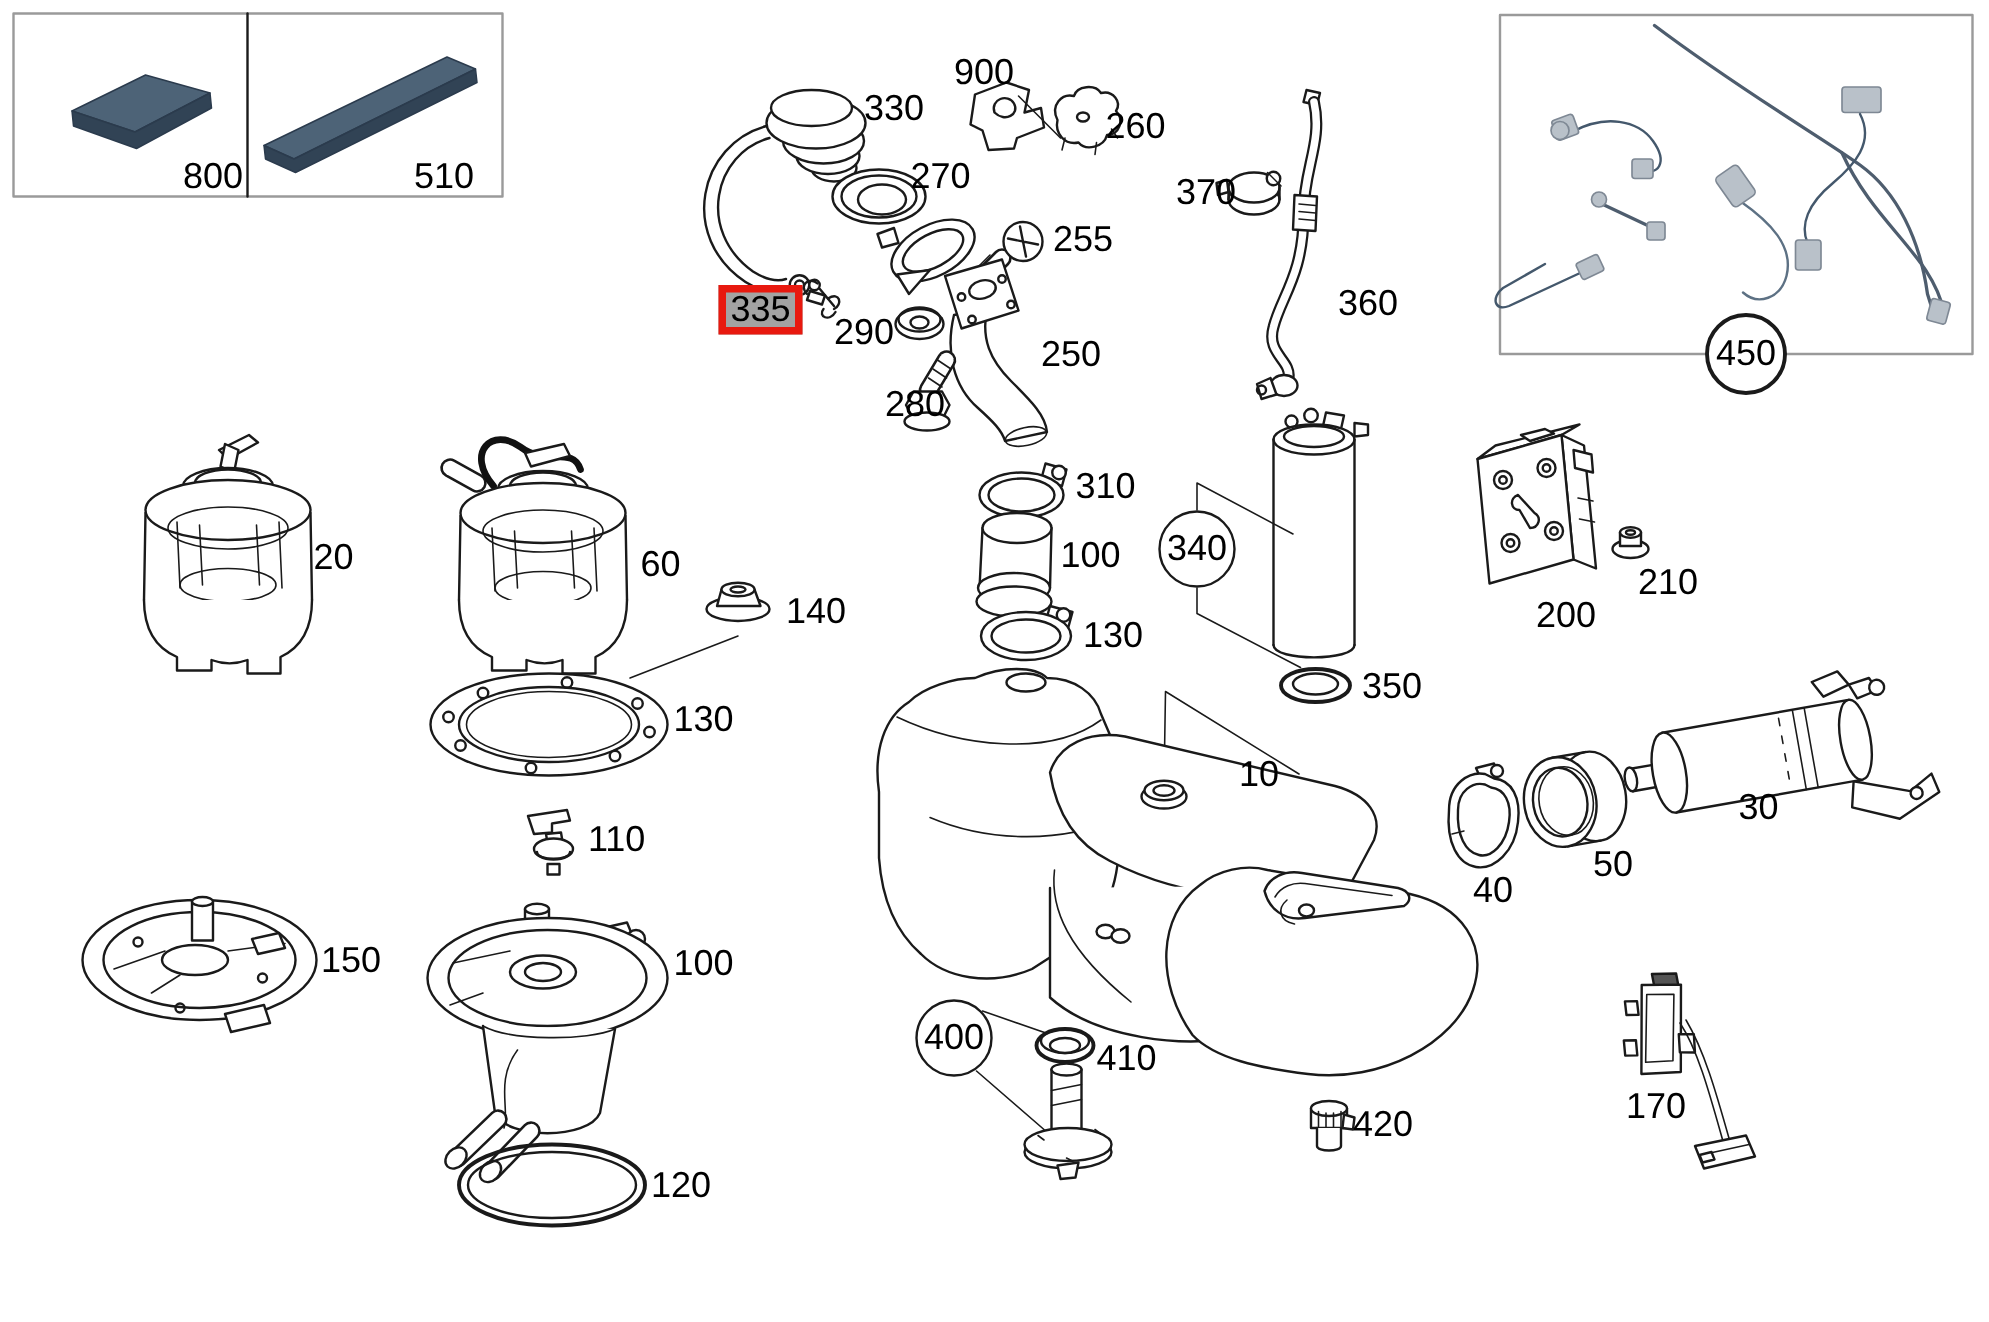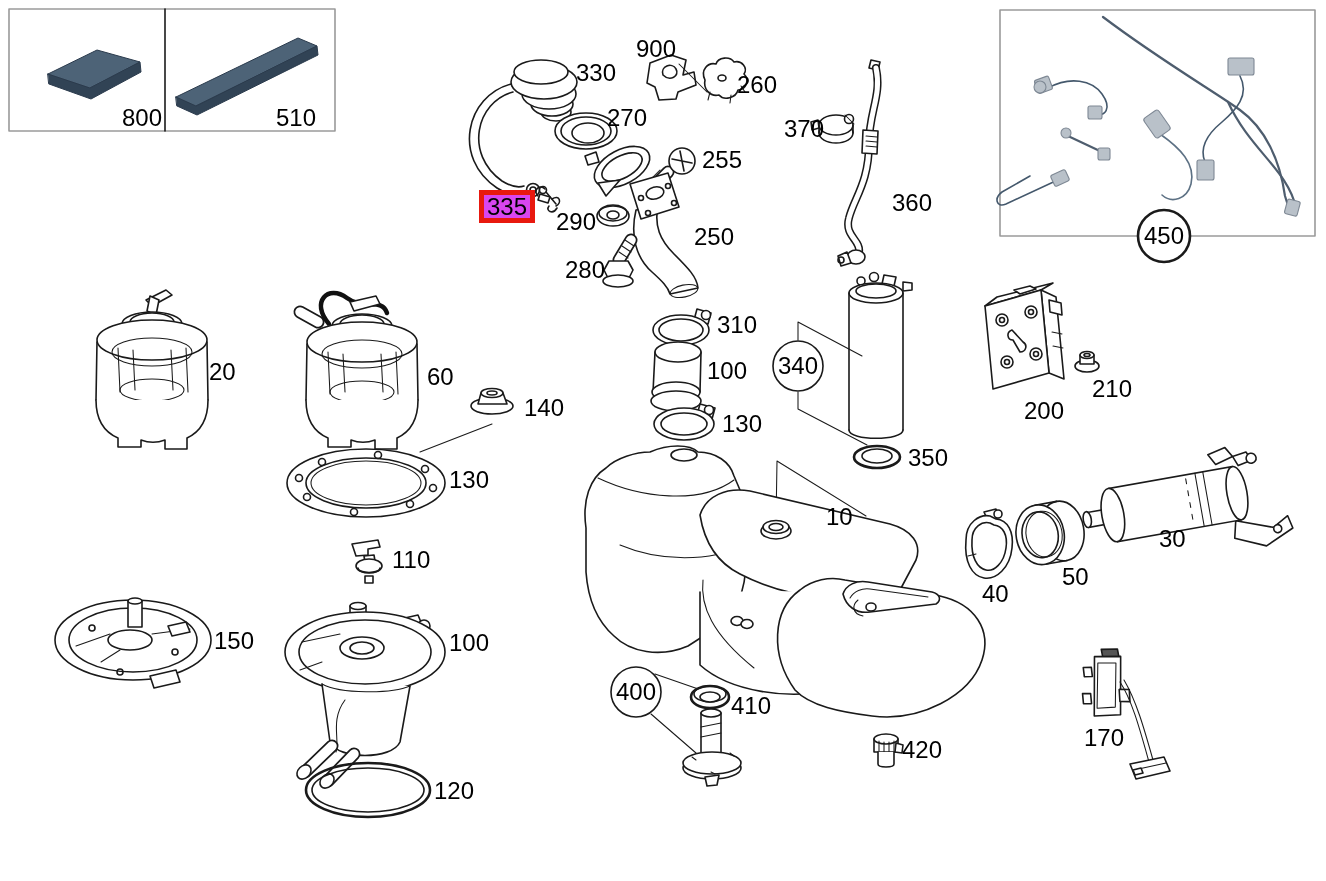--- a/index.html
+++ b/index.html
@@ -22,21 +22,21 @@
   #art .pad-side{fill:#314355;stroke:#2b3b4d;stroke-width:1;}
   #art .hose-d{stroke:#44586c;}
   #art .hose-m{stroke:#5d7184;}
   #art .hose-t{stroke:#4e5d6e;stroke-width:2.2;}
   #art .fit{fill:#b9c1c9;stroke:#7e8894;stroke-width:1.1;}
   #art .dk{fill:#555;}
   .callout{position:absolute;font-size:24px;line-height:24px;color:#000;white-space:nowrap;}
   .balloon-label{position:absolute;font-size:24px;color:#000;display:flex;
                  align-items:center;justify-content:center;border-radius:21px;}
   #hl-335{position:absolute;left:479px;top:190px;width:56px;height:33px;box-sizing:border-box;
-          border:5px solid #e8190f;background:#d946ef;display:flex;align-items:center;
+          border:5px solid #e8190f;background:#a3a3a3;display:flex;align-items:center;
           justify-content:center;font-size:24px;color:#000;}
 </style>
 </head>
 <body>
 
 <div id="stage">
 
 <svg id="art" viewBox="0 0 1326 881" xmlns="http://www.w3.org/2000/svg">
 
   <g>
@@ -418,21 +418,21 @@
 <div class="callout" style="left:122px;top:106px">800</div>
 <div class="callout" style="left:276px;top:106px">510</div>
 <div class="callout" style="left:576px;top:61px">330</div>
 <div class="callout" style="left:636px;top:37px">900</div>
 <div class="callout" style="left:737px;top:73px">260</div>
 <div class="callout" style="left:607px;top:106px">270</div>
 <div class="callout" style="left:702px;top:148px">255</div>
 <div class="callout" style="left:784px;top:117px">370</div>
 <div class="callout" style="left:892px;top:191px">360</div>
 <div class="callout" style="left:556px;top:210px">290</div>
-<div class="callout" style="left:565px;top:258px">280</div>
+<div class="callout" style="left:590px;top:258px">280</div>
 <div class="callout" style="left:694px;top:225px">250</div>
 <div class="callout" style="left:717px;top:313px">310</div>
 <div class="callout" style="left:707px;top:359px">100</div>
 <div class="callout" style="left:722px;top:412px">130</div>
 <div class="callout" style="left:908px;top:446px">350</div>
 <div class="callout" style="left:209px;top:360px">20</div>
 <div class="callout" style="left:427px;top:365px">60</div>
 <div class="callout" style="left:524px;top:396px">140</div>
 <div class="callout" style="left:449px;top:468px">130</div>
 <div class="callout" style="left:392px;top:548px">110</div>

